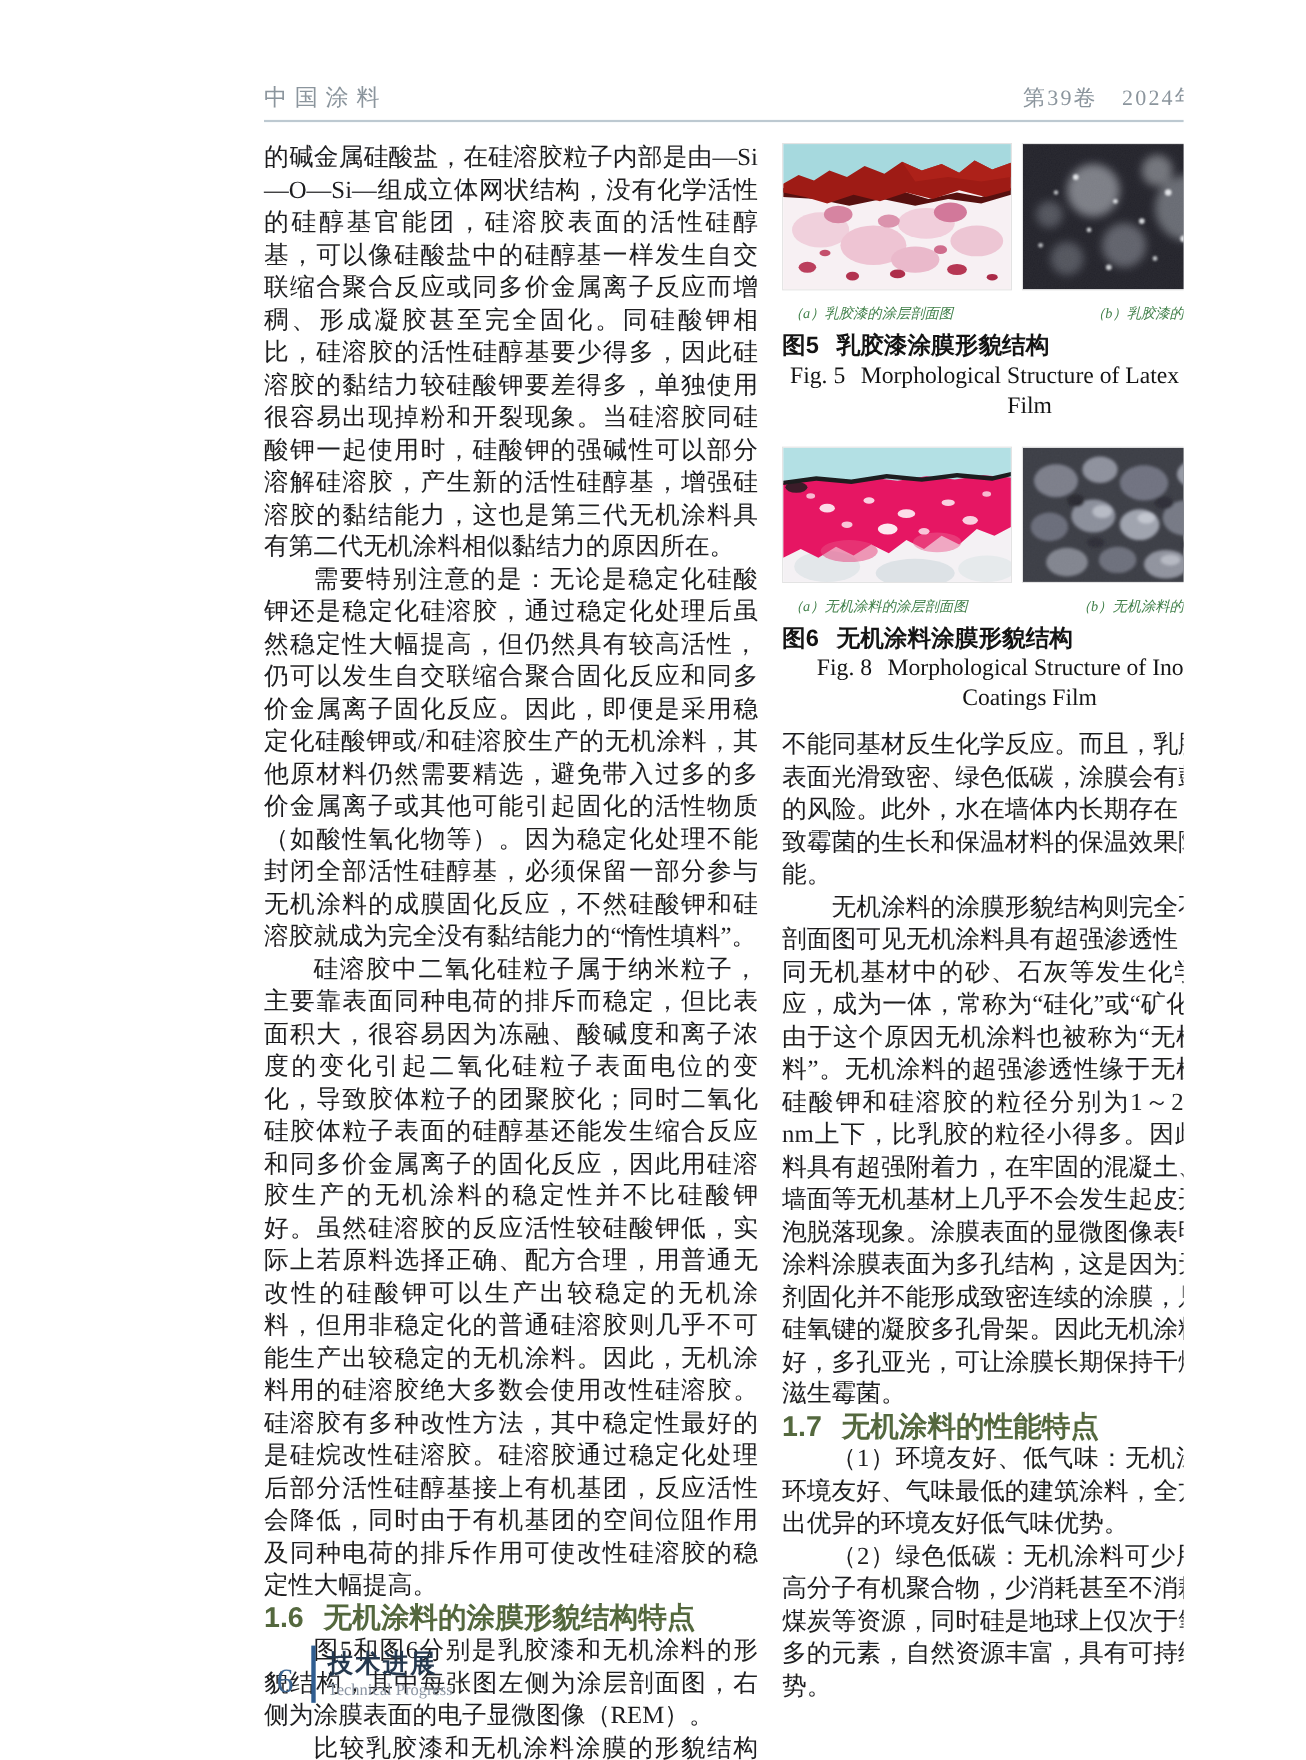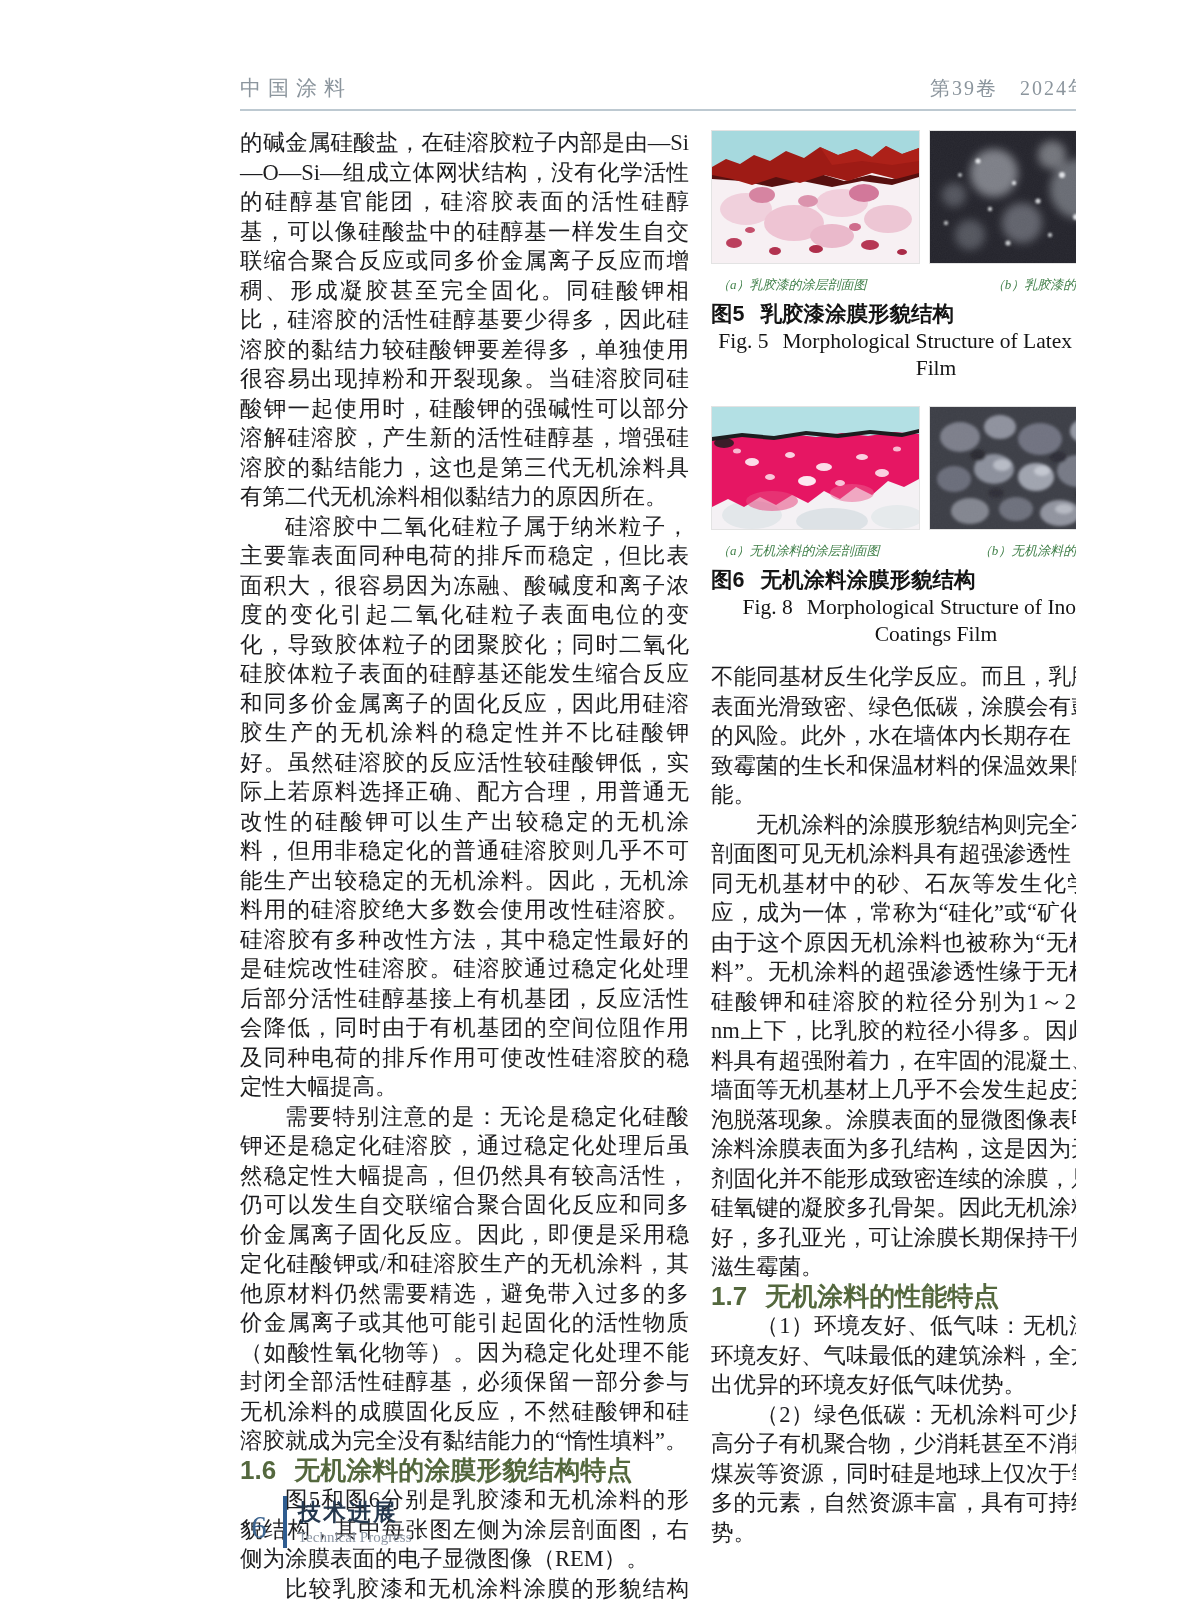--- a/index.html
+++ b/index.html
@@ -67,22 +67,22 @@
 
 <div class="page">
 
   <div class="header">
     <span class="journal">中国涂料</span>
     <span class="issue">第39卷　2024年第09期</span>
   </div>
 
   <div class="col col-left">
     <p class="para">的碱金属硅酸盐，在硅溶胶粒子内部是由—Si—O—Si—组成立体网状结构，没有化学活性的硅醇基官能团，硅溶胶表面的活性硅醇基，可以像硅酸盐中的硅醇基一样发生自交联缩合聚合反应或同多价金属离子反应而增稠、形成凝胶甚至完全固化。同硅酸钾相比，硅溶胶的活性硅醇基要少得多，因此硅溶胶的黏结力较硅酸钾要差得多，单独使用很容易出现掉粉和开裂现象。当硅溶胶同硅酸钾一起使用时，硅酸钾的强碱性可以部分溶解硅溶胶，产生新的活性硅醇基，增强硅溶胶的黏结能力，这也是第三代无机涂料具有第二代无机涂料相似黏结力的原因所在。</p>
+    <p class="para ind">需要特别注意的是：无论是稳定化硅酸钾还是稳定化硅溶胶，通过稳定化处理后虽然稳定性大幅提高，但仍然具有较高活性，仍可以发生自交联缩合聚合固化反应和同多价金属离子固化反应。因此，即便是采用稳定化硅酸钾或/和硅溶胶生产的无机涂料，其他原材料仍然需要精选，避免带入过多的多价金属离子或其他可能引起固化的活性物质（如酸性氧化物等）。因为稳定化处理不能封闭全部活性硅醇基，必须保留一部分参与无机涂料的成膜固化反应，不然硅酸钾和硅溶胶就成为完全没有黏结能力的“惰性填料”。</p>
     <p class="para ind">硅溶胶中二氧化硅粒子属于纳米粒子，主要靠表面同种电荷的排斥而稳定，但比表面积大，很容易因为冻融、酸碱度和离子浓度的变化引起二氧化硅粒子表面电位的变化，导致胶体粒子的团聚胶化；同时二氧化硅胶体粒子表面的硅醇基还能发生缩合反应和同多价金属离子的固化反应，因此用硅溶胶生产的无机涂料的稳定性并不比硅酸钾好。虽然硅溶胶的反应活性较硅酸钾低，实际上若原料选择正确、配方合理，用普通无改性的硅酸钾可以生产出较稳定的无机涂料，但用非稳定化的普通硅溶胶则几乎不可能生产出较稳定的无机涂料。因此，无机涂料用的硅溶胶绝大多数会使用改性硅溶胶。硅溶胶有多种改性方法，其中稳定性最好的是硅烷改性硅溶胶。硅溶胶通过稳定化处理后部分活性硅醇基接上有机基团，反应活性会降低，同时由于有机基团的空间位阻作用及同种电荷的排斥作用可使改性硅溶胶的稳定性大幅提高。</p>
-    <p class="para ind">需要特别注意的是：无论是稳定化硅酸钾还是稳定化硅溶胶，通过稳定化处理后虽然稳定性大幅提高，但仍然具有较高活性，仍可以发生自交联缩合聚合固化反应和同多价金属离子固化反应。因此，即便是采用稳定化硅酸钾或/和硅溶胶生产的无机涂料，其他原材料仍然需要精选，避免带入过多的多价金属离子或其他可能引起固化的活性物质（如酸性氧化物等）。因为稳定化处理不能封闭全部活性硅醇基，必须保留一部分参与无机涂料的成膜固化反应，不然硅酸钾和硅溶胶就成为完全没有黏结能力的“惰性填料”。</p>
     <p class="sec-heading">
       <span class="num">1.6</span><span>无机涂料的涂膜形貌结构特点</span>
     </p>
     <p class="para ind">图5和图6分别是乳胶漆和无机涂料的形貌结构，其中每张图左侧为涂层剖面图，右侧为涂膜表面的电子显微图像（REM）。</p>
     <p class="para ind">比较乳胶漆和无机涂料涂膜的形貌结构可以发现，乳胶漆渗透性相对较差，涂膜仅在基材表面物理附着，容易发生起皮脱落现象。这是因为乳胶漆内的聚合物乳胶粒径大，通常在200～300 nm，渗透性较差，富集在基材表面，同时因为成膜为物理固化过程，</p>
   </div>
 
   <div class="col col-right">
 
     <div class="fig-block first">

